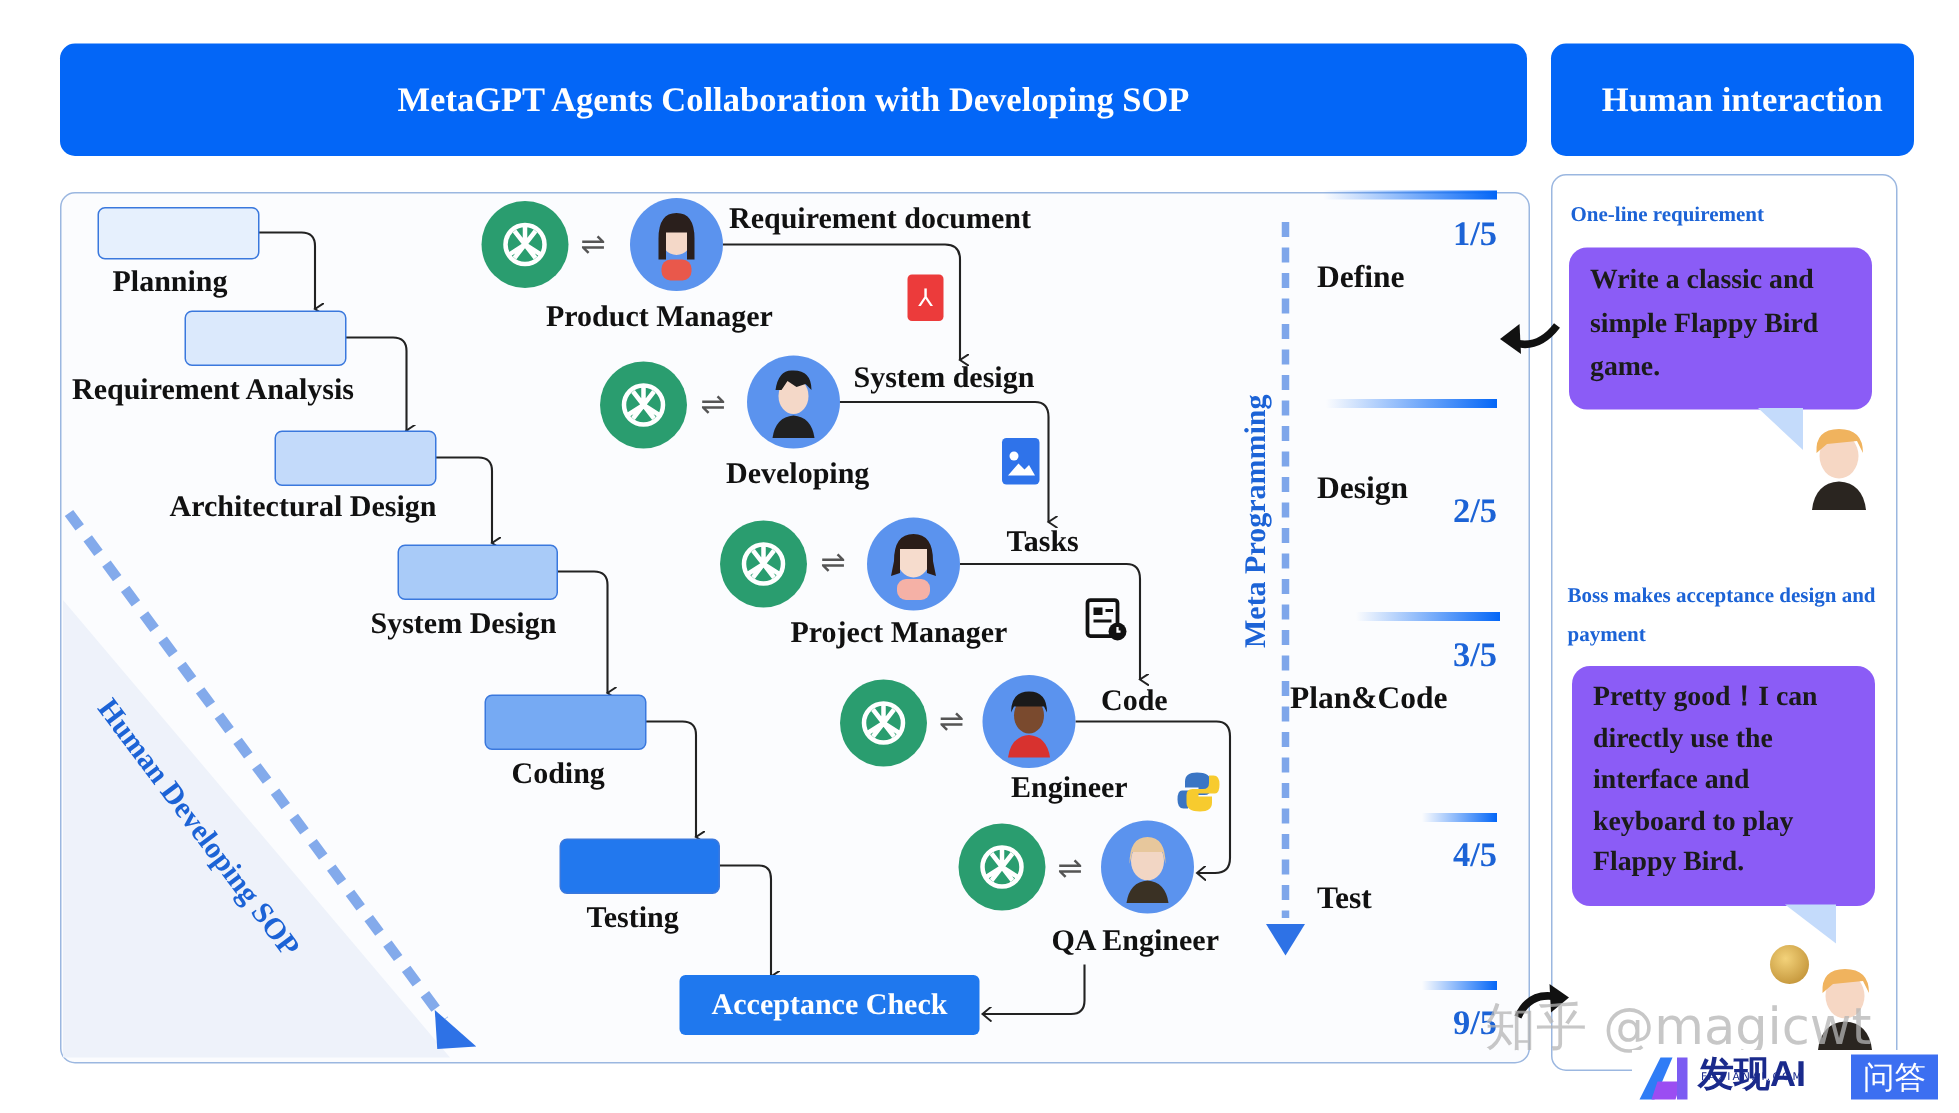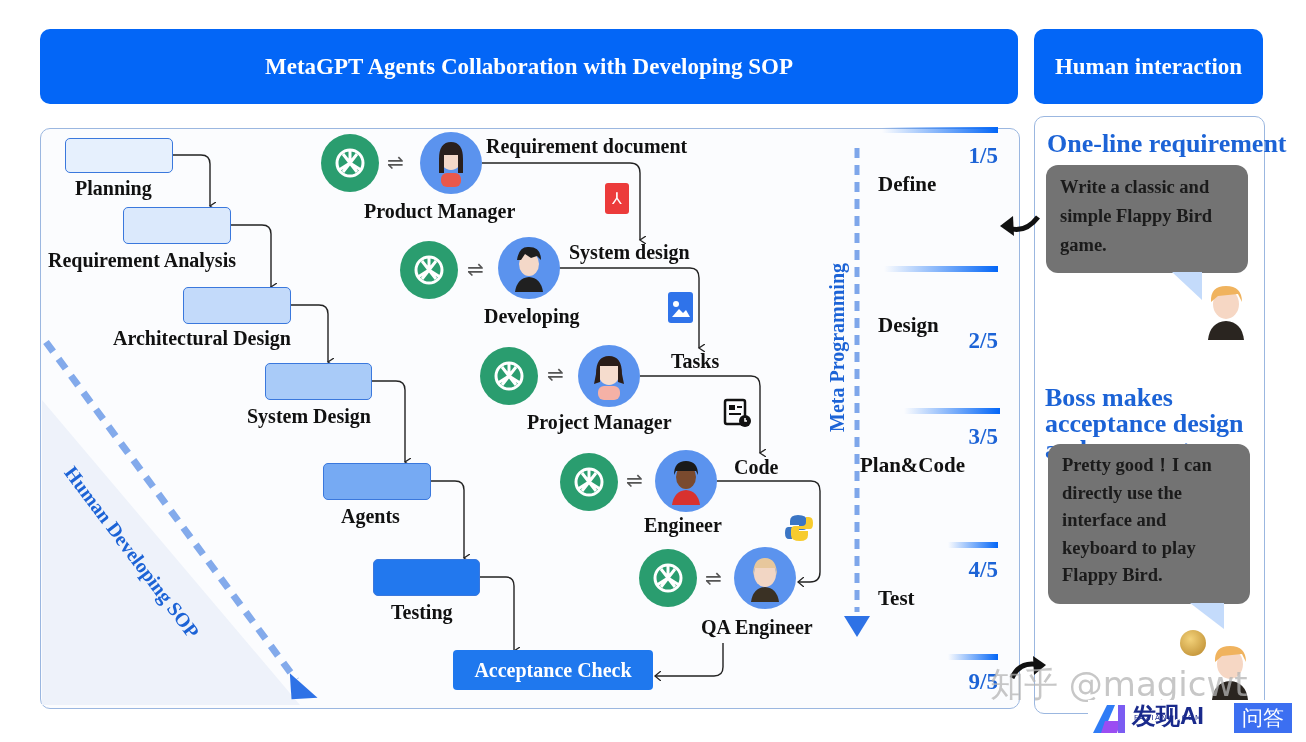--- a/index.html
+++ b/index.html
@@ -8,31 +8,31 @@
   .header { background:#0366f7; color:#fff; border-radius:10px; font-weight:bold; display:flex; align-items:center; justify-content:center; font-size:23px; }
   .panel { border:1.5px solid #9bb7e0; border-radius:10px; background:#fbfcfe; }
   .lbl { font-weight:bold; color:#111; font-size:20px; white-space:nowrap; }
   .stepbox { border:1.5px solid #3a78dd; border-radius:5px; }
   .gpt { width:58px; height:58px; border-radius:50%; background:#2a9d6f; display:flex; align-items:center; justify-content:center; }
   .avatar { width:62px; height:62px; border-radius:50%; background:#5b93ee; display:flex; align-items:center; justify-content:center; overflow:hidden; }
   .swap { font-size:20px; color:#555; font-family:"DejaVu Sans", sans-serif; }
   .stage-num { color:#1c63d6; font-weight:bold; font-size:23px; text-align:right; }
   .stage-name { color:#111; font-weight:bold; font-size:21px; white-space:nowrap; }
   .stage-bar { height:6px; background:linear-gradient(90deg, rgba(3,102,247,0) 0%, #0366f7 100%); }
-  .bubble { background:#737373; border-radius:12px; color:#1b1b1b; font-weight:bold; font-size:18.5px; line-height:29px; padding:8px 14px; box-sizing:border-box; }
-  .blue-title { color:#1c63d6; font-weight:bold; font-size:26px; line-height:26px; }
+  .bubble { background:#8b5cf6; border-radius:12px; color:#1b1b1b; font-weight:bold; font-size:18.5px; line-height:29px; padding:8px 14px; box-sizing:border-box; }
+  .blue-title { color:#1c63d6; font-weight:bold; font-size:14px; line-height:26px; }
   svg { overflow:visible; }
 </style>
 </head>
 <body>
 
 <div class="abs header" style="left:40px;top:29px;width:978px;height:75px;">
   <span>MetaGPT Agents Collaboration with Developing SOP</span>
 </div>
-<div class="abs header" style="left:1034px;top:29px;width:229px;height:75px;font-size:23px;">
+<div class="abs header" style="left:1034px;top:29px;width:229px;height:75px;font-size:23px;padding-left:13px;">
   <span>Human interaction</span>
 </div>
 
 <div class="abs panel" style="left:40px;top:128px;width:978px;height:579px;"></div>
 
 <svg class="abs" style="left:42px;top:400px;" width="260" height="306">
   <polygon points="0,0 0,305 258,305" fill="#eef2fa"></polygon>
 </svg>
 
 <div class="abs panel" style="left:1034px;top:116px;width:229px;height:596px;background:#fff;"></div>
@@ -80,21 +80,21 @@
 <div class="abs stepbox" style="left:123px;top:207px;width:106px;height:35px;background:#dbe9fc;"></div>
 <div class="abs lbl" style="left:48px;top:249px;">Requirement Analysis</div>
 
 <div class="abs stepbox" style="left:183px;top:287px;width:106px;height:35px;background:#c3dafa;"></div>
 <div class="abs lbl" style="left:113px;top:327px;">Architectural Design</div>
 
 <div class="abs stepbox" style="left:265px;top:363px;width:105px;height:35px;background:#a9cbf8;"></div>
 <div class="abs lbl" style="left:247px;top:405px;">System Design</div>
 
 <div class="abs stepbox" style="left:323px;top:463px;width:106px;height:35px;background:#76aaf3;"></div>
-<div class="abs lbl" style="left:341px;top:505px;">Agents</div>
+<div class="abs lbl" style="left:341px;top:505px;">Coding</div>
 
 <div class="abs stepbox" style="left:373px;top:559px;width:105px;height:35px;background:#2278ee;"></div>
 <div class="abs lbl" style="left:391px;top:601px;">Testing</div>
 
 <div class="abs" style="left:453px;top:650px;width:200px;height:40px;background:#1f78ee;border-radius:4px;color:#fff;font-weight:bold;font-size:20px;display:flex;align-items:center;justify-content:center;">
   <span>Acceptance Check</span>
 </div>
 
 <div class="abs" style="left:50px;top:545px;transform:rotate(53deg);transform-origin:left top;color:#1c63d6;font-weight:bold;font-size:20px;white-space:nowrap;left:78px;top:462px;">Human Developing SOP</div>
 
@@ -184,21 +184,21 @@
 </div>
 <div class="abs swap" style="left:626px;top:468px;">⇌</div>
 <div class="abs avatar" style="left:655px;top:450px;">
   <svg width="40" height="48" viewBox="0 0 40 48">
       <ellipse cx="20" cy="20" rx="10" ry="12" fill="#7a4a2e"></ellipse>
       <path d="M8,18 Q8,4 20,4 Q32,4 32,18 L30,14 L10,14Z" fill="#1a1a1a"></path>
       <path d="M6,48 Q8,34 20,33 Q32,34 34,48Z" fill="#d8322f"></path>
     </svg>
 </div>
 <div class="abs lbl" style="left:734px;top:456px;">Code</div>
-<div class="abs lbl" style="left:644px;top:514px;">Engineer</div>
+<div class="abs lbl" style="left:674px;top:514px;">Engineer</div>
 <div class="abs" style="left:784px;top:513px;">
   <svg width="30" height="30">
       <path d="M14,2 Q6,2 6,8 V12 H15 V14 H4 Q1,14 1,20 Q1,26 5,26 H8 V21 Q8,17 12,17 H19 Q23,17 23,13 V8 Q23,2 14,2Z" fill="#3a75c4"></path>
       <path d="M16,28 Q24,28 24,22 V18 H15 V16 H26 Q29,16 29,10 Q29,4 25,4 H22 V9 Q22,13 18,13 H11 Q7,13 7,17 V22 Q7,28 16,28Z" fill="#f7cb2e"></path>
     </svg>
 </div>
 
 <div class="abs gpt" style="left:639px;top:549px;">
   <svg width="36" height="36" viewBox="0 0 36 36">
       <g fill="none" stroke="#fff" stroke-width="3">

